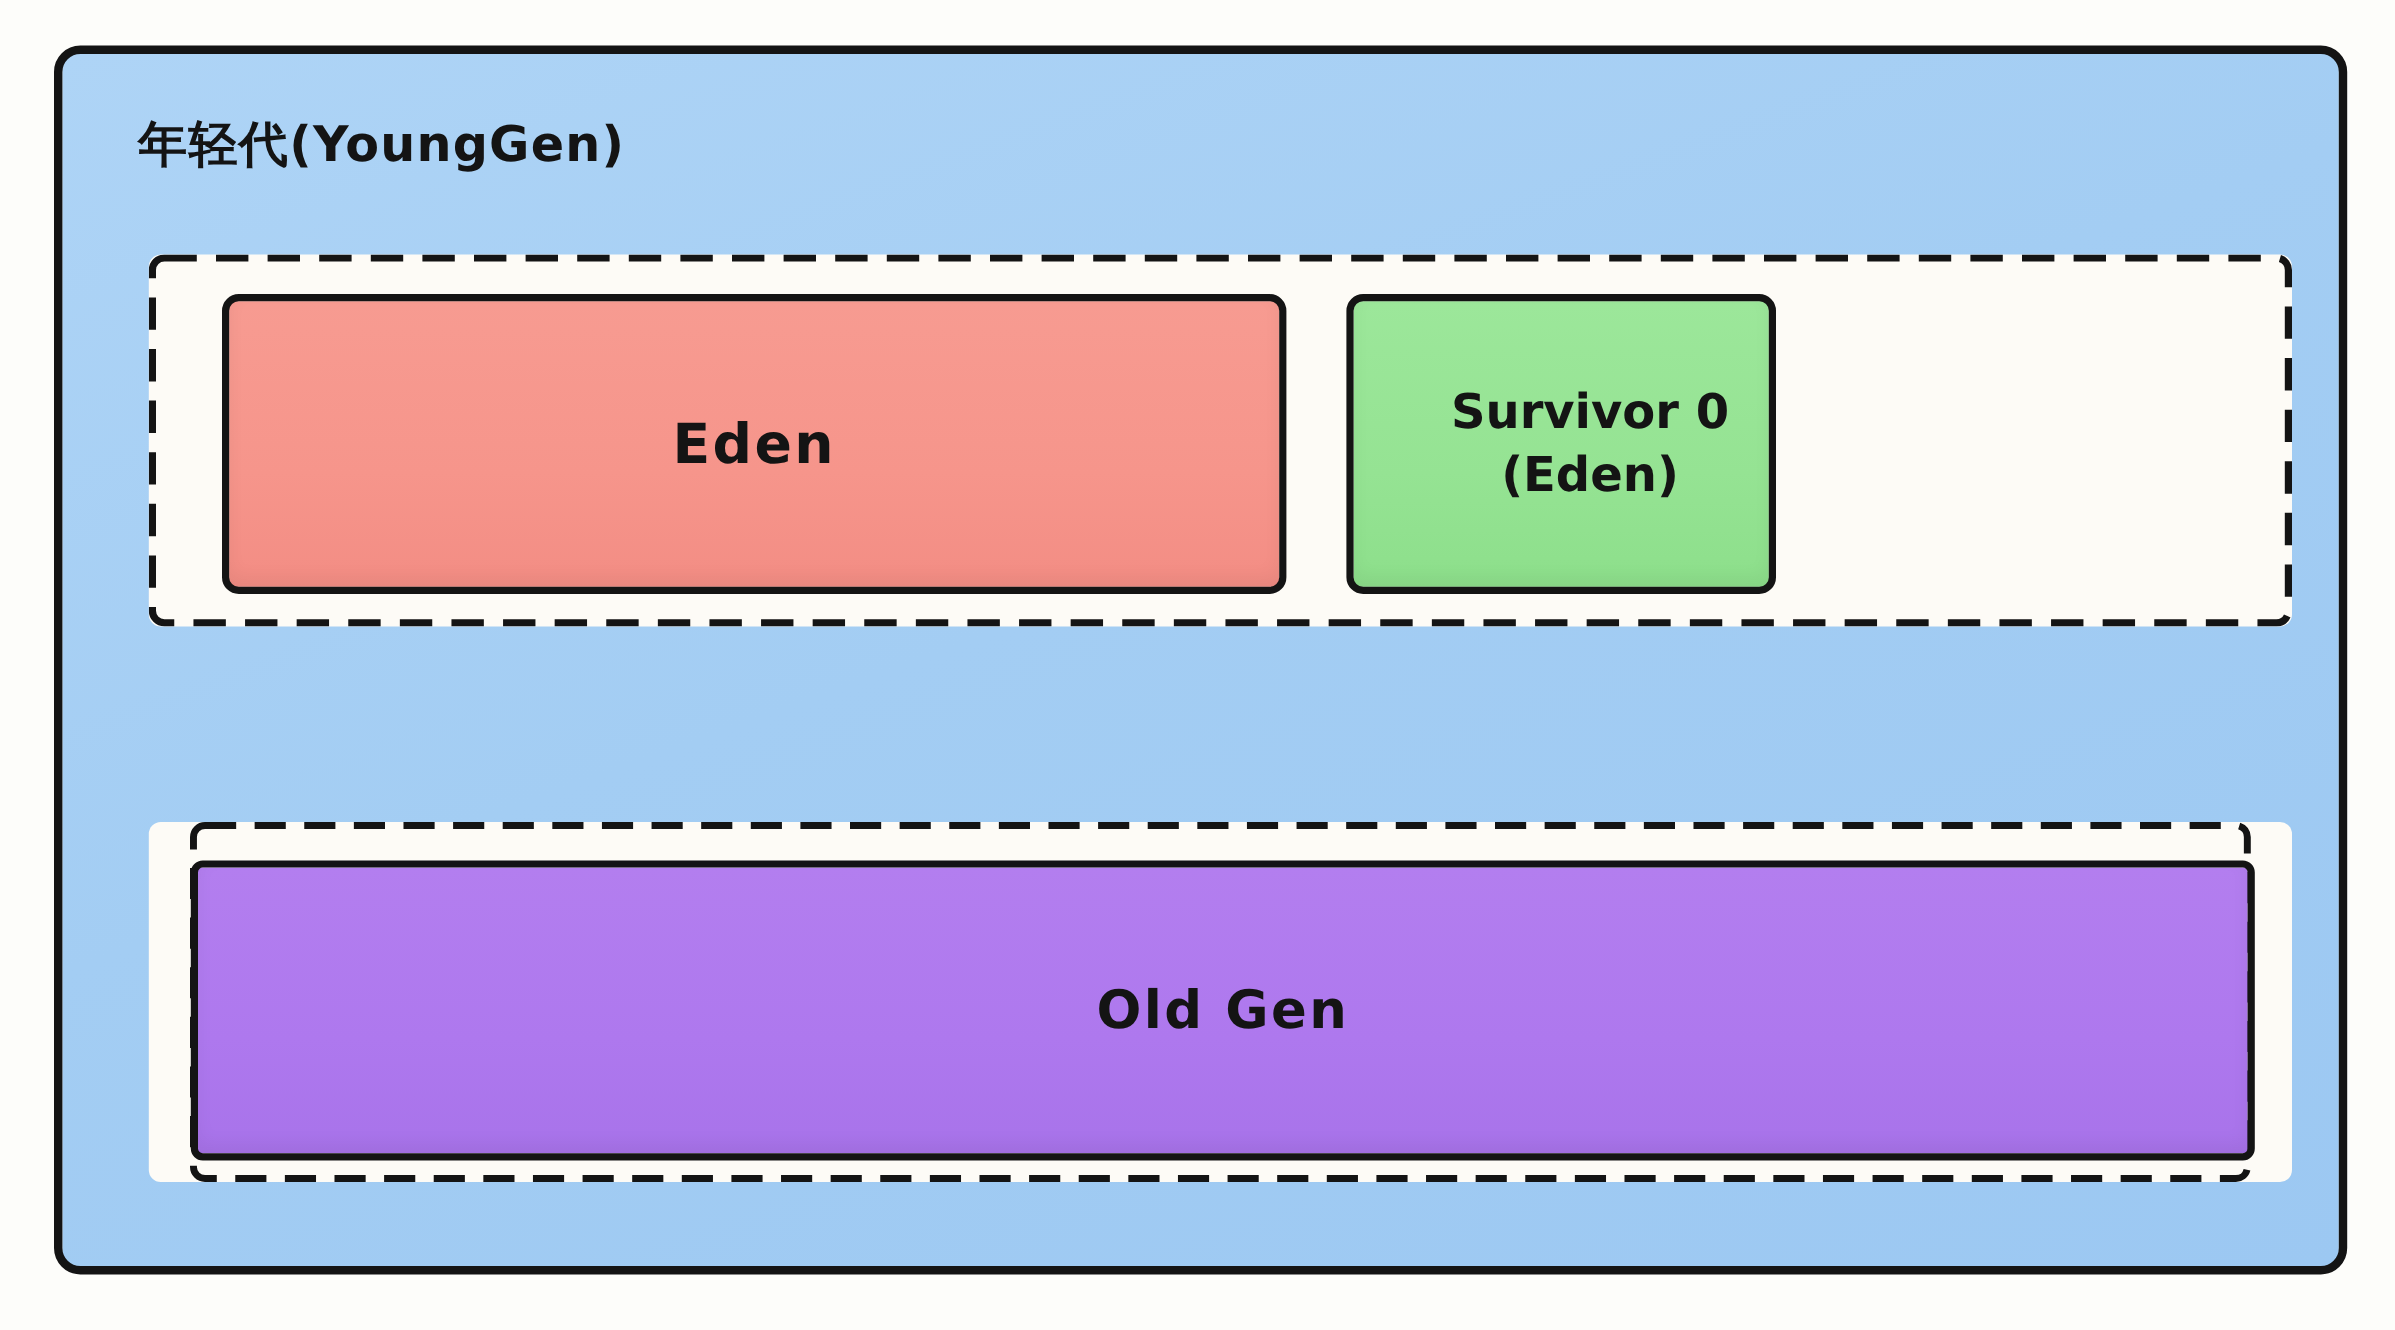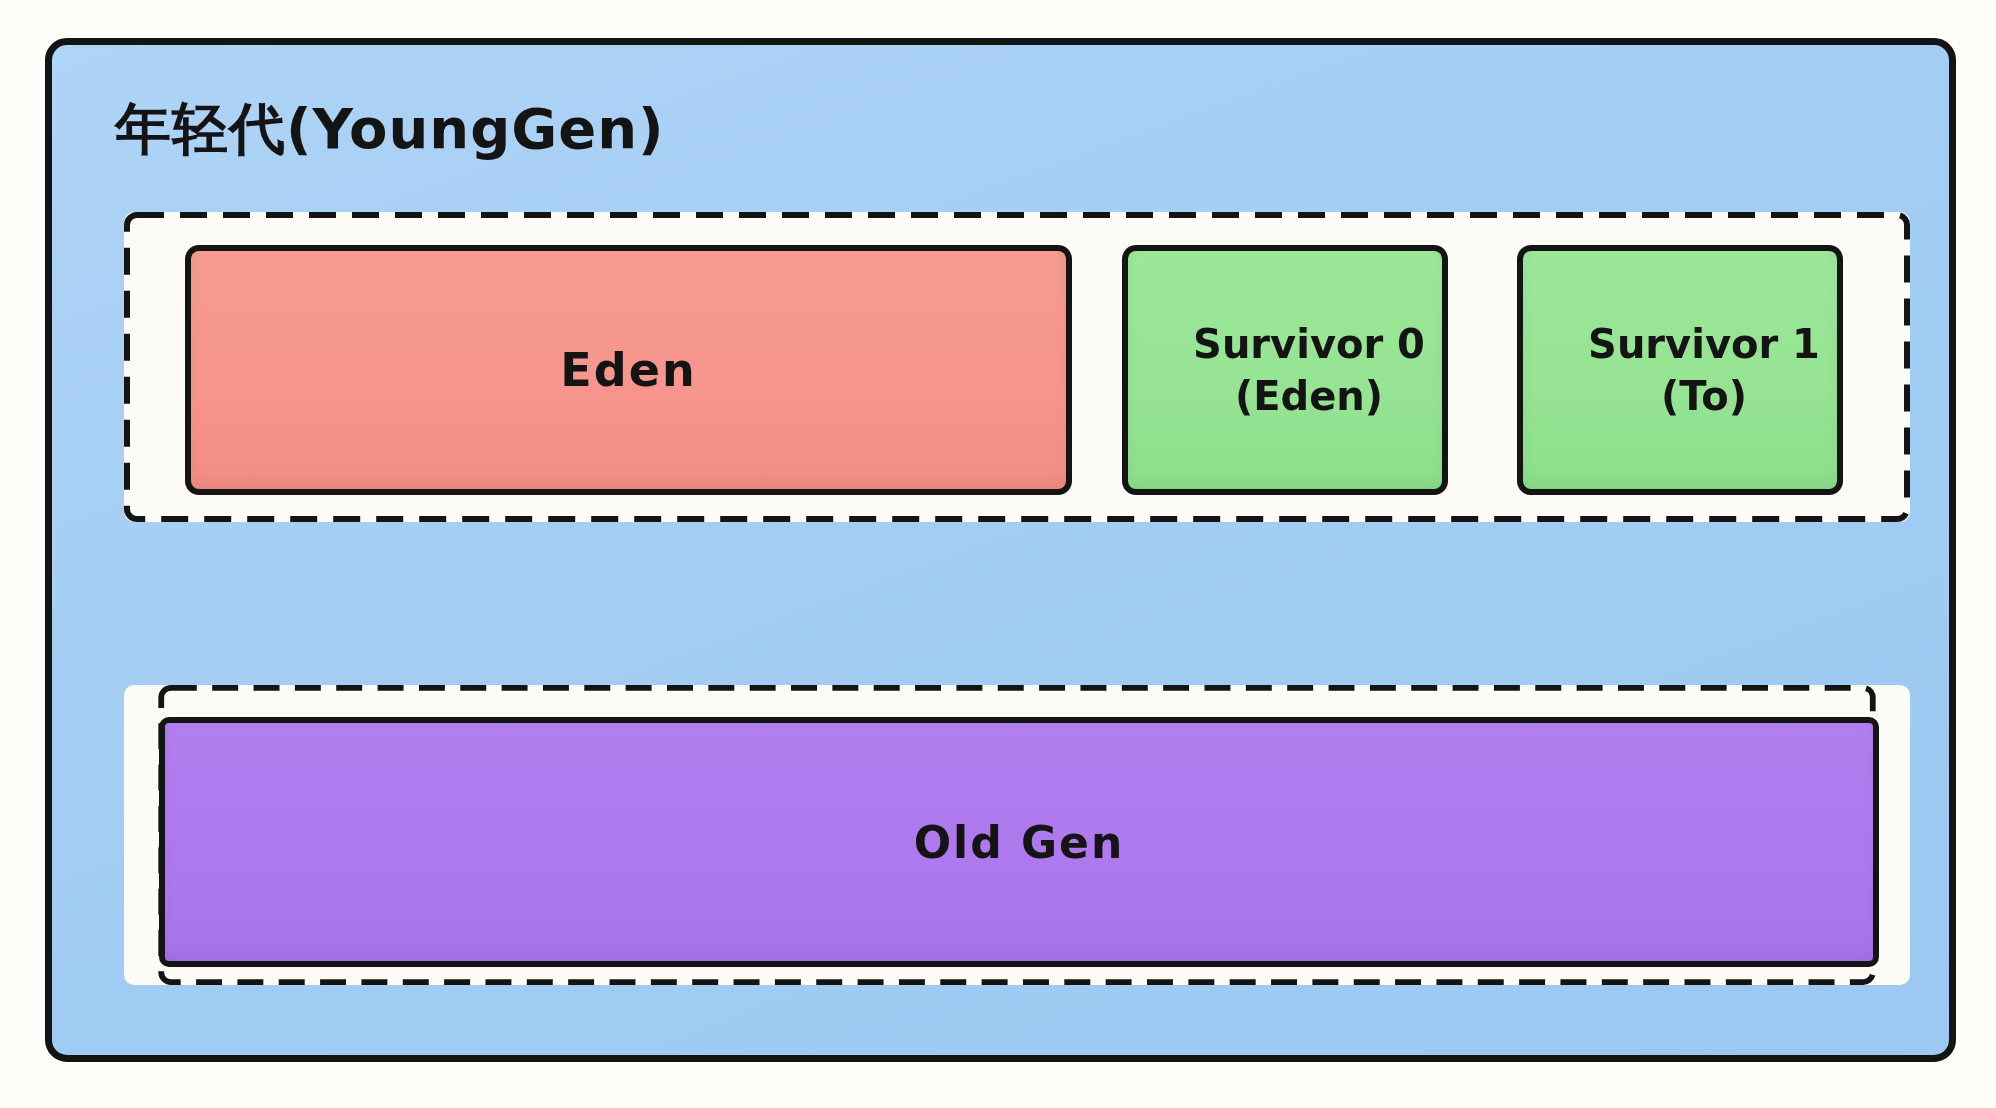--- a/index.html
+++ b/index.html
@@ -24,21 +24,21 @@
     position:absolute;
     left:45px;top:38px;
     width:1911px;height:1024px;
     background:linear-gradient(160deg,#aed4f6 0%,#a3cdf3 45%,#9cc8f2 100%);
     border:7px solid var(--border-color);
     border-radius:22px;
   }
   .gen-label{
     position:absolute;
     left:63px;
-    font-size:56px;
+    font-size:41px;
     letter-spacing:1px;
     line-height:1.15;
     white-space:nowrap;
   }
   .gen-label.young{top:52px;}
   .gen-label.old{top:540px;}
   .strip{
     position:absolute;
     left:55px;
     width:1786px;
@@ -69,21 +69,21 @@
     justify-content:center;
     text-align:center;
     box-shadow:inset 0 -8px 14px rgba(0,0,0,0.05);
   }
   .region.eden{
     left:61px;top:33px;width:887px;height:250px;
     background:linear-gradient(180deg,#f79b91 0%,var(--eden-fill) 60%,#f38d84 100%);
     font-size:46px;letter-spacing:2px;
   }
   .region.survivor{
-    top:33px;width:326px;height:250px;
+    top:33px;width:358px;height:250px;
     background:linear-gradient(180deg,#9ce79a 0%,var(--survivor-fill) 60%,#8ddf8b 100%);
     font-size:40px;line-height:1.3;padding-left:48px;
   }
   .region.survivor0{left:998px;}
   .region.survivor1{left:1393px;}
   .region.oldgen{
     left:35px;top:32px;width:1720px;height:250px;
     background:linear-gradient(180deg,#b37eef 0%,var(--oldgen-fill) 60%,#a873ea 100%);
     border-radius:10px;
     font-size:44px;letter-spacing:2px;
@@ -103,24 +103,20 @@
 
     <div class="region eden">
       <span>Eden</span>
     </div>
 
     <div class="region survivor survivor0">
       <span>Survivor 0</span>
       <span>(Eden)</span>
     </div>
 
-    <div class="region survivor survivor1">
-      <span>Survivor 1</span>
-      <span>(To)</span>
-    </div>
   </div>
 
 
   <div class="strip old">
     <svg viewBox="0 0 1786 312" aria-hidden="true">
       <rect x="3" y="3" width="1780" height="306" rx="10"></rect>
     </svg>
 
     <div class="region oldgen">
       <span>Old Gen</span>

